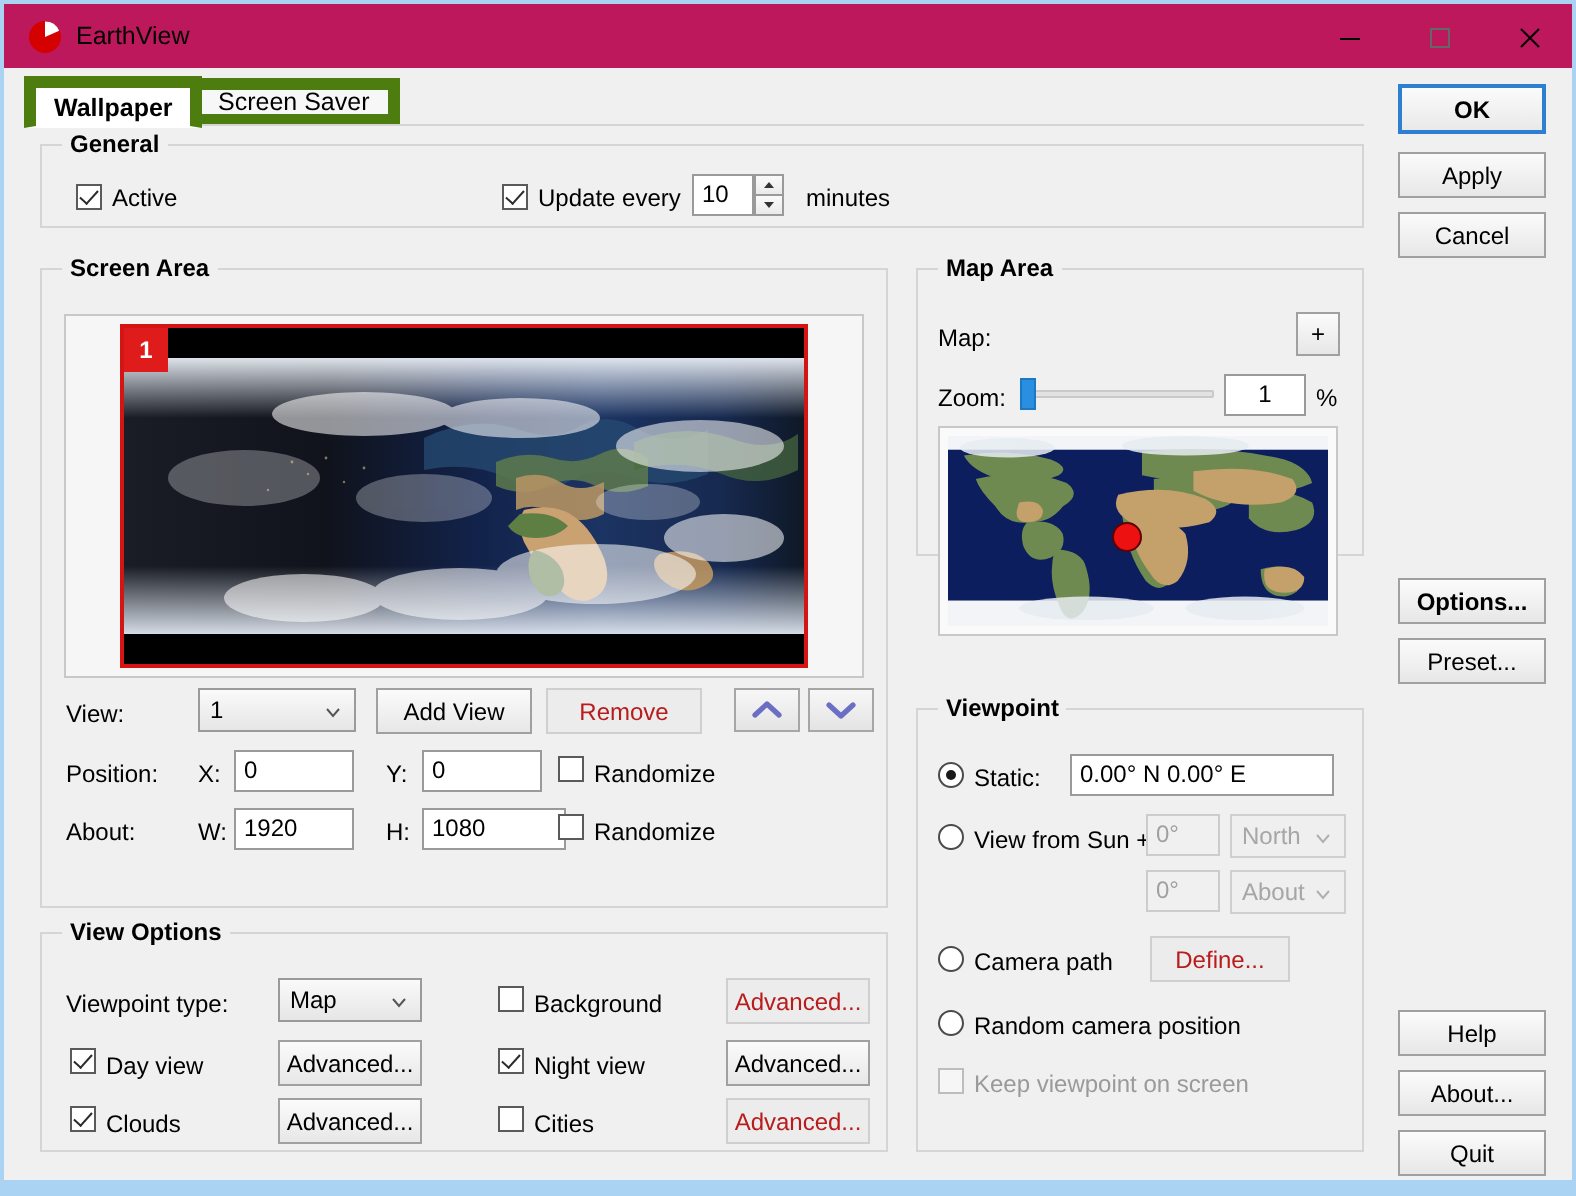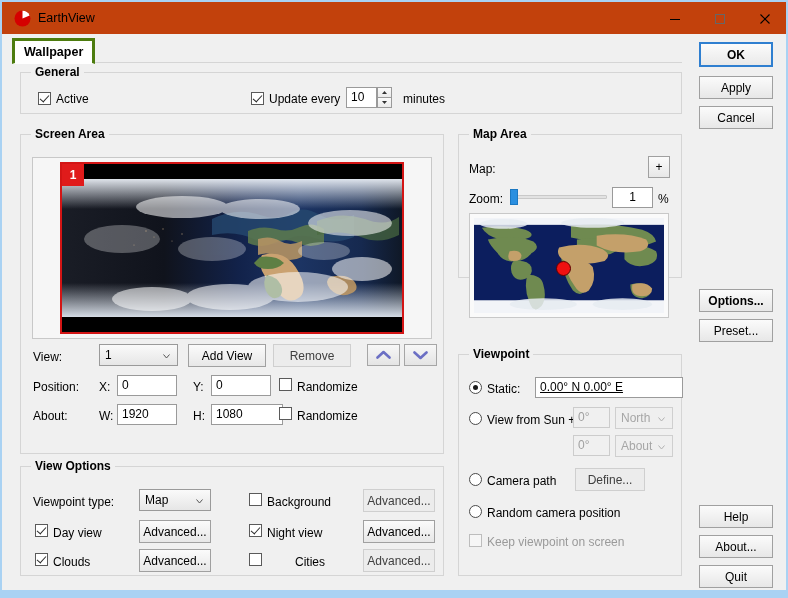--- a/index.html
+++ b/index.html
@@ -10,21 +10,21 @@
     background:#a9d2f3;
   }
   #win{
     position:absolute;left:0;top:0;width:788px;height:598px;
     background:#a9d2f3;
     box-sizing:border-box;
   }
   
   #titlebar{
     position:absolute;left:2px;top:2px;width:784px;height:32px;
-    background:#c2410c;
+    background:#be185d;
     box-sizing:border-box;
   }
   #logo{
     position:absolute;left:12px;top:8px;width:17px;height:17px;
   }
   #title-text{
     position:absolute;left:36px;top:9px;font-size:12.5px;color:#000;
     white-space:nowrap;
   }
   .wbtn{
@@ -42,21 +42,21 @@
     box-sizing:border-box;
   }
   
   #tabstrip{
     position:absolute;left:10px;top:5px;width:680px;height:24px;
   }
   .tab{
     position:absolute;top:0;height:24px;
     box-sizing:border-box;
     background:#f7f7f7;
-    border:3px solid #4d7c0f;
+    border:6px solid #4d7c0f;
     display:flex;align-items:center;justify-content:center;
     padding:0 9px;
     font-size:12.5px;
     cursor:default;
   }
   .tab.active{
     background:#ffffff;
     border-bottom:1px solid #ffffff;
     font-weight:bold;
     z-index:3;
@@ -99,21 +99,21 @@
       border:1px solid #9a9a9a;background:#fff;
       font-family:"Liberation Sans",sans-serif;font-size:12px;color:#000;
       padding:0 4px;line-height:19px;white-space:nowrap;overflow:hidden;}
   .txt.dim{background:#f0f0f0;border-color:#cccccc;color:#a0a0a0;}
 
   .btn{position:absolute;box-sizing:border-box;height:23px;
       border:1px solid #a0a0a0;
       background:linear-gradient(#fbfbfb,#e7e7e7);
       display:flex;align-items:center;justify-content:center;
       font-size:12px;cursor:default;white-space:nowrap;}
-  .btn.dim{color:#404040;background:#ececec;border-color:#cfcfcf;}
+  .btn.dim{color:#b91c1c;background:#ececec;border-color:#cfcfcf;}
   .btn.default{border:2px solid #2f7fd0;background:linear-gradient(#fbfbfb,#e9e9e9);font-weight:bold;}
 
   .sel{position:absolute;box-sizing:border-box;height:22px;
       border:1px solid #9a9a9a;
       background:linear-gradient(#fafafa,#e6e6e6);
       font-size:12px;padding:0 5px;line-height:20px;
       display:flex;align-items:center;cursor:default;white-space:nowrap;}
   .sel .chev{position:absolute;right:7px;top:8px;width:7px;height:7px;}
   .sel.dim{color:#a6a6a6;background:#efefef;border-color:#cfcfcf;}
 
@@ -194,20 +194,23 @@
         <line x1="10.5" y1="1.5" x2="1.5" y2="10.5" stroke="#000" stroke-width="1.1"></line>
       </svg>
     </div>
   </div>
 
   <div id="client">
 
     <div id="tabstrip">
       <div class="tab active" style="left:0;">
         <span>Wallpaper</span>
+      </div>
+      <div class="tab" style="left:82px;">
+        <span>Screen Saver</span>
       </div>
     </div>
     <div style="position:absolute;left:10px;top:28px;width:670px;height:1px;background:#d5d5d5;"></div>
 
     <div class="group" style="left:18px;top:38px;width:662px;height:42px;">
       <div class="gtitle">General</div>
 
       <div class="cb checked" style="left:17px;top:19px;"></div>
       <div class="lbl" style="left:35px;top:19px;">Active</div>
 
@@ -365,21 +368,21 @@
         <span>Advanced...</span>
       </div>
 
       <div class="cb checked" style="left:14px;top:86px;"></div>
       <div class="lbl" style="left:32px;top:88px;">Clouds</div>
       <div class="btn" style="left:118px;top:82px;width:72px;">
         <span>Advanced...</span>
       </div>
 
       <div class="cb" style="left:228px;top:86px;"></div>
-      <div class="lbl" style="left:246px;top:88px;margin-left:28px;">Cities</div>
+      <div class="lbl" style="left:246px;top:88px;">Cities</div>
       <div class="btn dim" style="left:342px;top:82px;width:72px;">
         <span>Advanced...</span>
       </div>
     </div>
 
     <div class="group" style="left:456px;top:100px;width:224px;height:144px;">
       <div class="gtitle">Map Area</div>
 
       <div class="lbl" style="left:10px;top:27px;">Map:</div>
       <div class="btn" style="left:189px;top:21px;width:22px;height:22px;">
@@ -426,21 +429,21 @@
           <div id="map-dot"></div>
         </div>
       </div>
     </div>
 
     <div class="group" style="left:456px;top:320px;width:224px;height:222px;">
       <div class="gtitle">Viewpoint</div>
 
       <div class="radio on" style="left:10px;top:26px;"></div>
       <div class="lbl" style="left:28px;top:27px;">Static:</div>
-      <div class="txt" style="left:76px;top:22px;width:148px;text-decoration:underline;">0.00° N   0.00° E</div>
+      <div class="txt" style="left:76px;top:22px;width:132px;">0.00° N   0.00° E</div>
 
       <div class="radio" style="left:10px;top:57px;"></div>
       <div class="lbl" style="left:28px;top:58px;">View from Sun +</div>
       <div class="txt dim" style="left:114px;top:52px;width:37px;">0°</div>
       <div class="sel dim" style="left:156px;top:52px;width:58px;">
         <span>North</span>
         <svg class="chev" viewBox="0 0 7 7">
             <path d="M0.5 1.5 L3.5 5 L6.5 1.5" fill="none" stroke="#b0b0b0" stroke-width="1"></path>
           </svg>
       </div>

